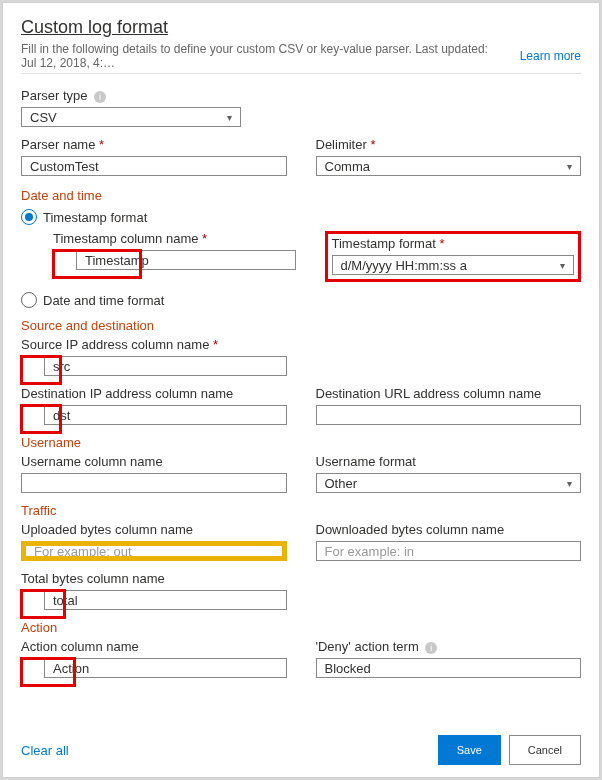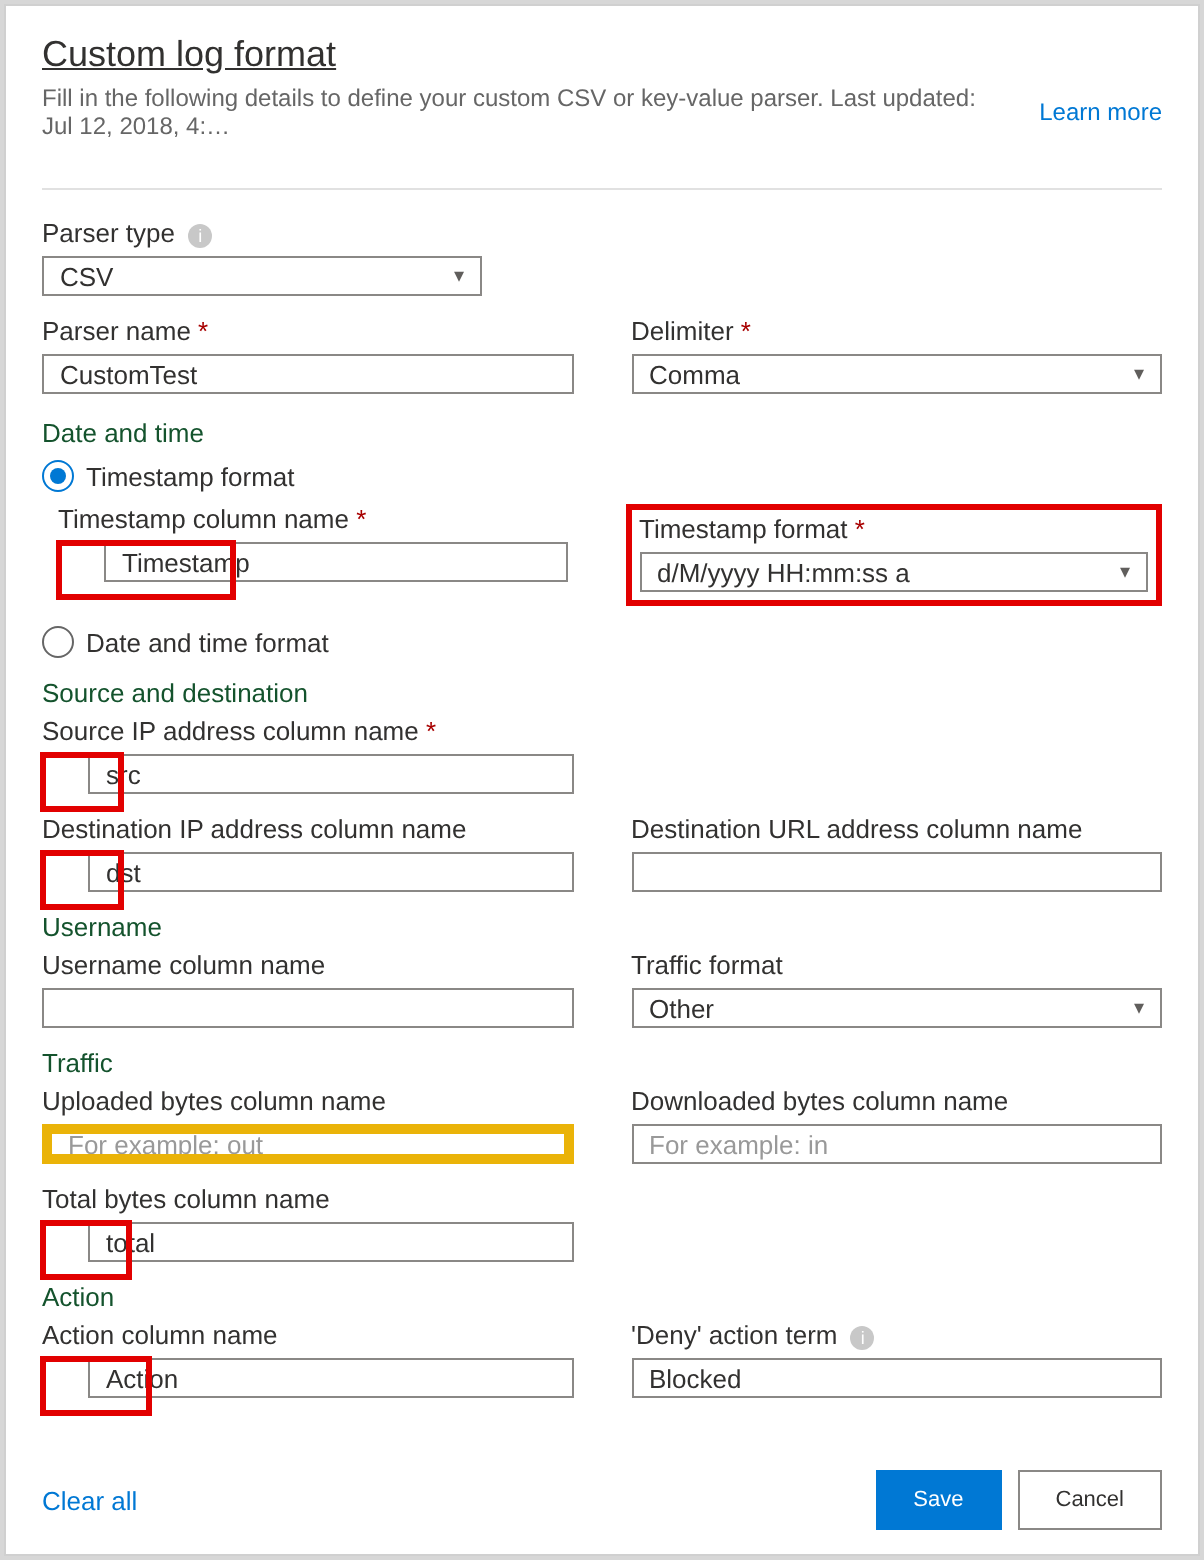--- a/index.html
+++ b/index.html
@@ -28,36 +28,36 @@
     color: #323130;
     text-decoration: underline;
   }
   .subline {
     display: flex;
     justify-content: space-between;
     align-items: center;
     font-size: 12px;
     color: #666;
     border-bottom: 1px solid #e1e1e1;
-    padding-bottom: 24px;
+    padding-bottom: 3px;
     margin-bottom: 14px;
   }
   .subline .link { color: #0078d4; cursor: pointer; font-size: 12px; white-space: nowrap; margin-left: 24px; }
   .row { display: flex; gap: 29px; }
   .col { flex: 1; min-width: 0; }
   .field-label {
     font-size: 13px;
     color: #323130;
     margin-bottom: 4px;
     display: block;
   }
   .req::after { content: " *"; color: #a80000; }
   .section-title {
     font-size: 13px;
-    color: #14532d;
+    color: #c2410c;
     margin-top: 12px;
     margin-bottom: 4px;
   }
   .radio-row {
     display: flex;
     align-items: center;
     gap: 6px;
     margin: 6px 0;
   }
   .radio-outer {
@@ -88,21 +88,21 @@
   .select {
     display: flex;
     align-items: center;
     justify-content: space-between;
     cursor: pointer;
   }
   .select .chev {
     font-size: 10px;
     color: #605e5c;
   }
-  .indent { margin-left: 8px; }
+  .indent { margin-left: 32px; }
   .group { margin-bottom: 10px; }
   .info-icon {
     display: inline-flex;
     width: 12px; height: 12px;
     border-radius: 50%;
     background: #c8c8c8;
     color: #fff;
     font-size: 9px;
     align-items: center;
     justify-content: center;
@@ -238,21 +238,21 @@
     </div>
   </div>
 
   <div class="section-title tight">Username</div>
   <div class="row group">
     <div class="col">
       <span class="field-label">Username column name</span>
       <input type="text" value="" style="">
     </div>
     <div class="col">
-      <span class="field-label">Traffic format</span>
+      <span class="field-label">Username format</span>
       <div class="select">
         <span>Other</span>
         <span class="chev">▾</span>
       </div>
     </div>
   </div>
 
   <div class="section-title tight">Traffic</div>
   <div class="row group">
     <div class="col hl-blue">

